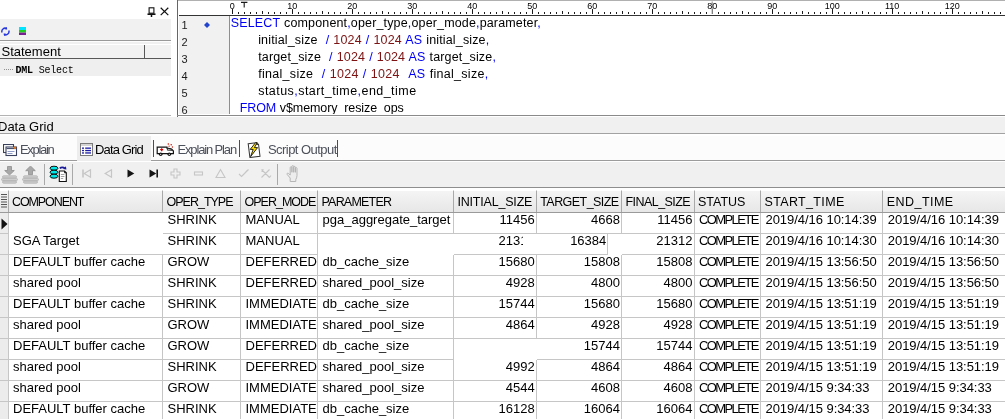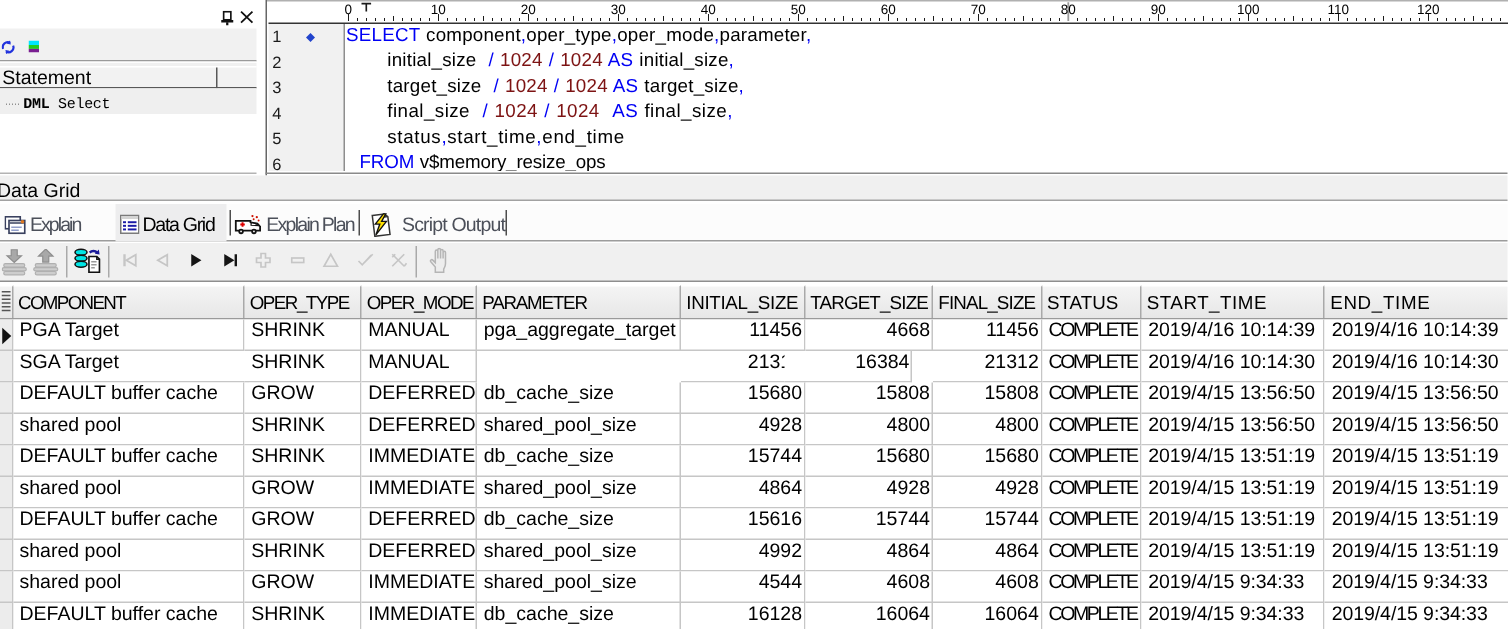--- a/index.html
+++ b/index.html
@@ -209,21 +209,20 @@
           <path d="M0 0.5h6M0 3h6M0 5.5h6M0 8h6M0 10.5h6M0 13h6"></path>
         </g>
       </svg>
     </div>
     <div id="gbody">
       <div class="ic" style="left:0;top:0px">
         <svg style="position:absolute;left:1px;top:4.5px" width="7" height="12" viewBox="0 0 7 12">
           <path d="M0.5 0.5v11L6.5 6z" fill="#111"></path>
         </svg>
       </div>
-      <div class="dc" style="left:8.5px;top:0px;width:154.5px">PGA Target</div>
       <div class="dc" style="left:163px;top:0px;width:78px">SHRINK</div>
       <div class="dc" style="left:241px;top:0px;width:77px">MANUAL</div>
       <div class="dc" style="left:318px;top:0px;width:136px">pga_aggregate_target</div>
       <div class="dc num" style="left:454px;top:0px;width:82.70000000000005px">11456</div>
       <div class="dc num" style="left:536.7px;top:0px;width:85.29999999999995px">4668</div>
       <div class="dc num" style="left:622px;top:0px;width:72.5px">11456</div>
       <div class="dc st" style="left:694.5px;top:0px;width:66.5px">COMPLETE</div>
       <div class="dc dt" style="left:761px;top:0px;width:122.29999999999995px">2019/4/16 10:14:39</div>
       <div class="dc dt" style="left:883.3px;top:0px;width:126.70000000000005px">2019/4/16 10:14:39</div>
       <div class="ic" style="left:0;top:21px"></div>
@@ -278,21 +277,20 @@
       <div class="dc num" style="left:536.7px;top:105px;width:85.29999999999995px">4928</div>
       <div class="dc num" style="left:622px;top:105px;width:72.5px">4928</div>
       <div class="dc st" style="left:694.5px;top:105px;width:66.5px">COMPLETE</div>
       <div class="dc dt" style="left:761px;top:105px;width:122.29999999999995px">2019/4/15 13:51:19</div>
       <div class="dc dt" style="left:883.3px;top:105px;width:126.70000000000005px">2019/4/15 13:51:19</div>
       <div class="ic" style="left:0;top:126px"></div>
       <div class="dc" style="left:8.5px;top:126px;width:154.5px">DEFAULT buffer cache</div>
       <div class="dc" style="left:163px;top:126px;width:78px">GROW</div>
       <div class="dc" style="left:241px;top:126px;width:77px">DEFERRED</div>
       <div class="dc" style="left:318px;top:126px;width:136px">db_cache_size</div>
-      <div class="dc num" style="left:454px;top:126px;width:82.70000000000005px">15616</div>
       <div class="dc num" style="left:536.7px;top:126px;width:85.29999999999995px">15744</div>
       <div class="dc num" style="left:622px;top:126px;width:72.5px">15744</div>
       <div class="dc st" style="left:694.5px;top:126px;width:66.5px">COMPLETE</div>
       <div class="dc dt" style="left:761px;top:126px;width:122.29999999999995px">2019/4/15 13:51:19</div>
       <div class="dc dt" style="left:883.3px;top:126px;width:126.70000000000005px">2019/4/15 13:51:19</div>
       <div class="ic" style="left:0;top:147px"></div>
       <div class="dc" style="left:8.5px;top:147px;width:154.5px">shared pool</div>
       <div class="dc" style="left:163px;top:147px;width:78px">SHRINK</div>
       <div class="dc" style="left:241px;top:147px;width:77px">DEFERRED</div>
       <div class="dc" style="left:318px;top:147px;width:136px">shared_pool_size</div>

